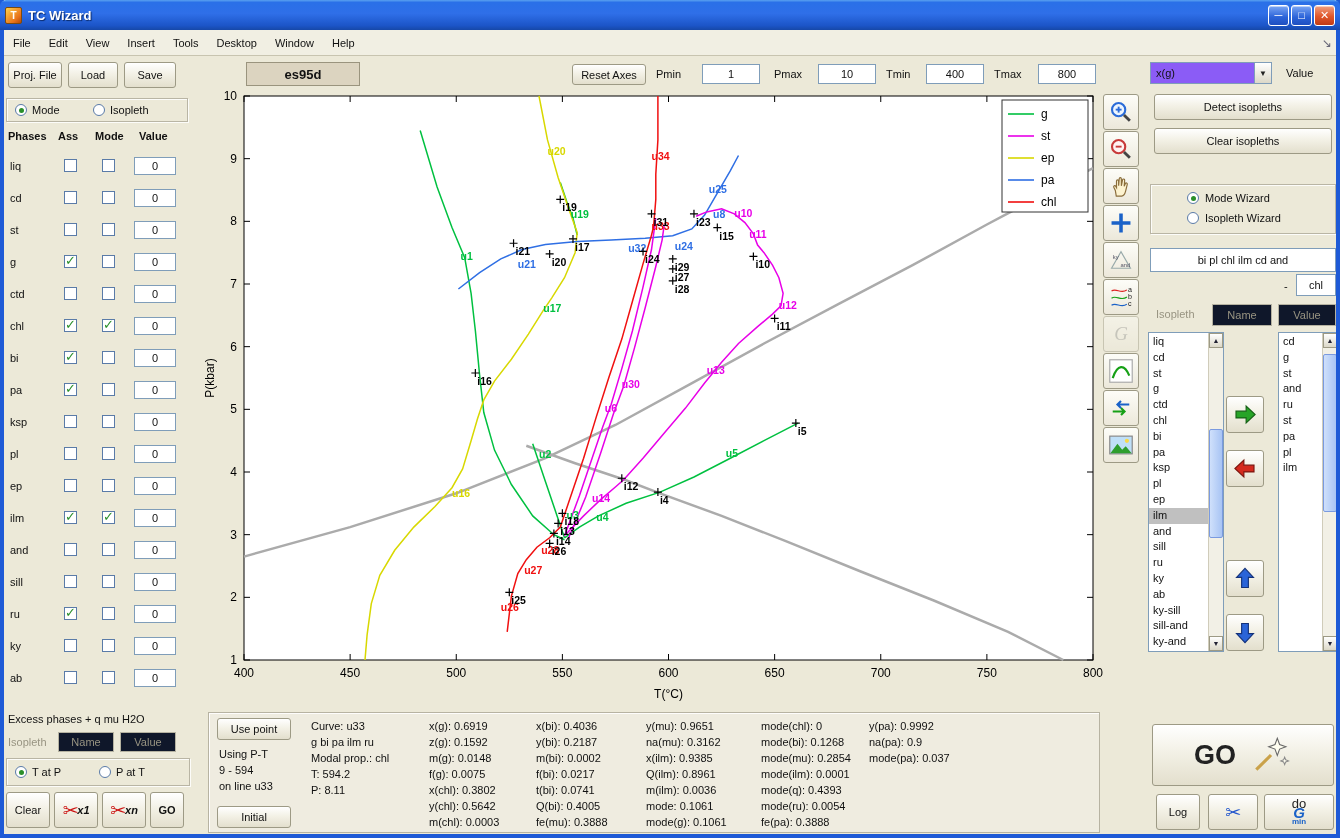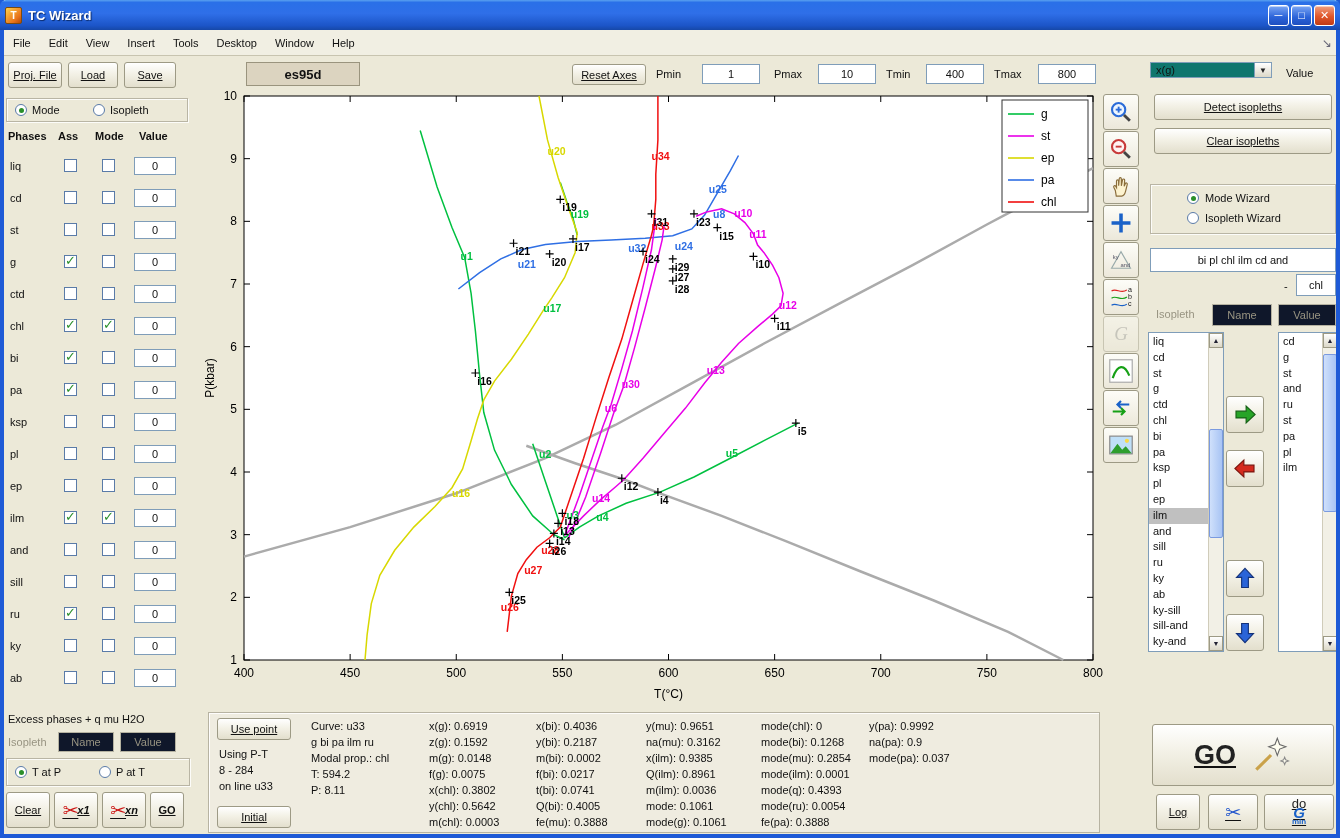--- a/index.html
+++ b/index.html
@@ -13,21 +13,21 @@
   .app-icon{width:17px;height:17px;border-radius:2px;background:linear-gradient(135deg,#ffd24a,#e8731a 70%,#b64a08);border:1px solid #7a4a10;display:flex;align-items:center;justify-content:center;color:#fff;font-weight:bold;font-size:10px;}
   .title-text{color:#fff;font-weight:bold;font-size:13px;text-shadow:1px 1px 1px #0a2a6a;margin-left:6px;flex:1;}
   .winbtn{width:21px;height:21px;margin-left:2px;border:1px solid #fff;border-radius:3px;color:#fff;font-weight:bold;display:flex;align-items:center;justify-content:center;font-size:11px;line-height:1;
     background:linear-gradient(180deg,#7aa6f4,#2a62d8 60%,#1e4fc0);box-shadow:inset 0 1px 0 rgba(255,255,255,.5);}
   .winbtn.close{background:linear-gradient(180deg,#f0a080,#e0562a 55%,#c03a14);}
   
   .menubar{position:absolute;left:4px;top:30px;width:1332px;height:26px;background:#f1efe3;border-bottom:1px solid #c8c4b0;display:flex;align-items:center;padding-left:0;z-index:10;}
   .menubar .menu-item{padding:5px 9px;cursor:default;}
   .dock-arrow{margin-left:auto;margin-right:8px;color:#667;font-size:12px;}
   
-  .btn{background:linear-gradient(180deg,#ffffff,#f3f1e6 45%,#e3dfcd);border:1px solid #9d9a85;border-radius:3px;font-family:inherit;font-size:11px;color:#111;box-shadow:inset 0 1px 0 rgba(255,255,255,.8);display:flex;align-items:center;justify-content:center;text-decoration:underline;}
+  .btn{background:linear-gradient(180deg,#ffffff,#f3f1e6 45%,#e3dfcd);border:1px solid #9d9a85;border-radius:3px;font-family:inherit;font-size:11px;color:#111;box-shadow:inset 0 1px 0 rgba(255,255,255,.8);display:flex;align-items:center;justify-content:center;}
   .field{background:#fff;border:1px solid #7f9db9;display:flex;align-items:center;justify-content:center;}
   .field.dis{background:#0f172a;border-color:#b5b2a1;color:#9894824;color:#989482;}
   .graytext{color:#989482;}
   .groupbox{border:1px solid #b9b5a4;box-shadow:inset 1px 1px 0 rgba(255,255,255,.85),1px 1px 0 rgba(255,255,255,.85);}
   .cb{display:inline-block;width:13px;height:13px;background:#fff;border:1px solid #5a7ba8;position:relative;}
   .cb.checked::after{content:"\2713";position:absolute;left:0px;top:-3px;font-size:13px;font-weight:bold;color:#2a8f2a;}
   .radio{display:inline-block;width:12px;height:12px;border-radius:50%;background:#fff;border:1px solid #5a7ba8;position:relative;}
   .radio.sel::after{content:"";position:absolute;left:2.5px;top:2.5px;width:5px;height:5px;border-radius:50%;background:#2a8f2a;}
   
   .left-panel{position:absolute;left:0;top:56px;width:200px;height:782px;}
@@ -58,21 +58,21 @@
   .ph-field{position:absolute;top:8px;width:58px;height:20px;}
   #plot-svg{position:absolute;left:0;top:30px;}
   #plot-svg text{font-family:"Liberation Sans","DejaVu Sans",sans-serif;}
   
   .right-toolbar{position:absolute;left:1103px;top:94px;width:38px;z-index:20;}
   .tool-btn{width:36px;height:36px;margin-bottom:1px;padding:4px;background:linear-gradient(180deg,#fdfdf8,#ece8da);border:1px solid #9d9a85;border-radius:3px;}
   .tool-btn svg{width:100%;height:100%;display:block;}
   .tool-btn.dis{opacity:.45;}
   
   .right-panel{position:absolute;left:1146px;top:56px;width:194px;height:782px;}
-  .combo{position:absolute;left:4px;top:6px;width:122px;height:16px;background:#0f766e;border:1px solid #7f9db9;display:flex;align-items:center;}
+  .combo{position:absolute;left:4px;top:6px;width:122px;height:22px;background:#8b5cf6;border:1px solid #7f9db9;display:flex;align-items:center;}
   .combo .combo-text{flex:1;padding-left:5px;}
   .combo .combo-arrow{width:17px;height:100%;background:linear-gradient(180deg,#fff,#dcd8c8);border-left:1px solid #7f9db9;display:flex;align-items:center;justify-content:center;font-size:8px;color:#222;}
   .rp-value-label{position:absolute;left:140px;top:11px;}
   .rp-btn{position:absolute;left:8px;width:178px;height:26px;}
   .rp-wizardbox{position:absolute;left:4px;top:128px;width:186px;height:50px;}
   .rp-wizardbox .wrow{position:absolute;left:36px;display:flex;align-items:center;gap:6px;}
   .assem-field{position:absolute;left:4px;top:192px;width:186px;height:24px;}
   .minus-label{position:absolute;left:138px;top:224px;}
   .minus-field{position:absolute;left:150px;top:218px;width:40px;height:22px;}
   .rp-iso-label{position:absolute;left:10px;top:252px;}
@@ -445,21 +445,21 @@
       <line x1="808" y1="94" x2="834" y2="94" stroke="#2f6fe4" stroke-width="1.6"></line>
       <text x="841" y="98" font-size="12">pa</text>
       <line x1="808" y1="116" x2="834" y2="116" stroke="#f01010" stroke-width="1.6"></line>
       <text x="841" y="120" font-size="12">chl</text>
     </svg>
 
   <div class="status-panel">
     <button class="btn sp-usepoint">Use point</button>
     <div class="sp-using">
         <div>Using P-T</div>
-        <div>8 - 284</div>
+        <div>9 - 594</div>
         <div>on line u33</div>
       </div>
     <button class="btn sp-initial">Initial</button>
     <div class="sp-col c1">
         <div>Curve: u33</div>
         <div>g bi pa ilm ru</div>
         <div>Modal prop.: chl</div>
         <div>T: 594.2</div>
         <div>P: 8.11</div>
       </div>

